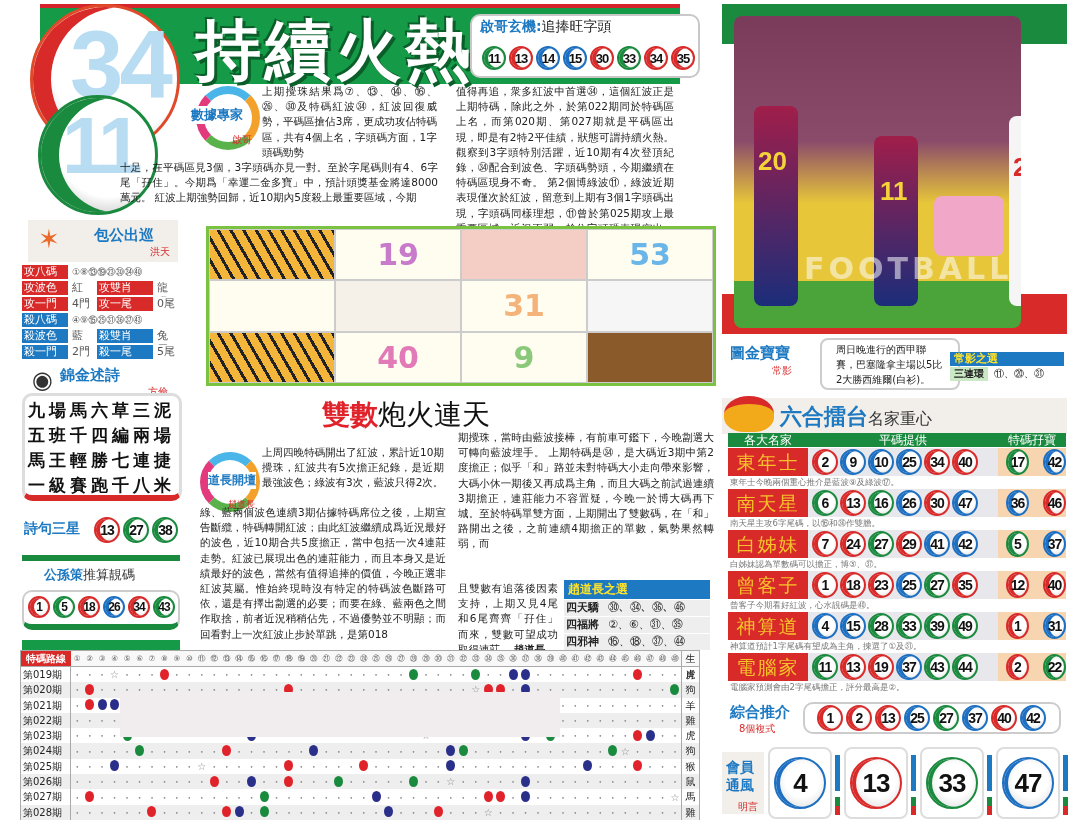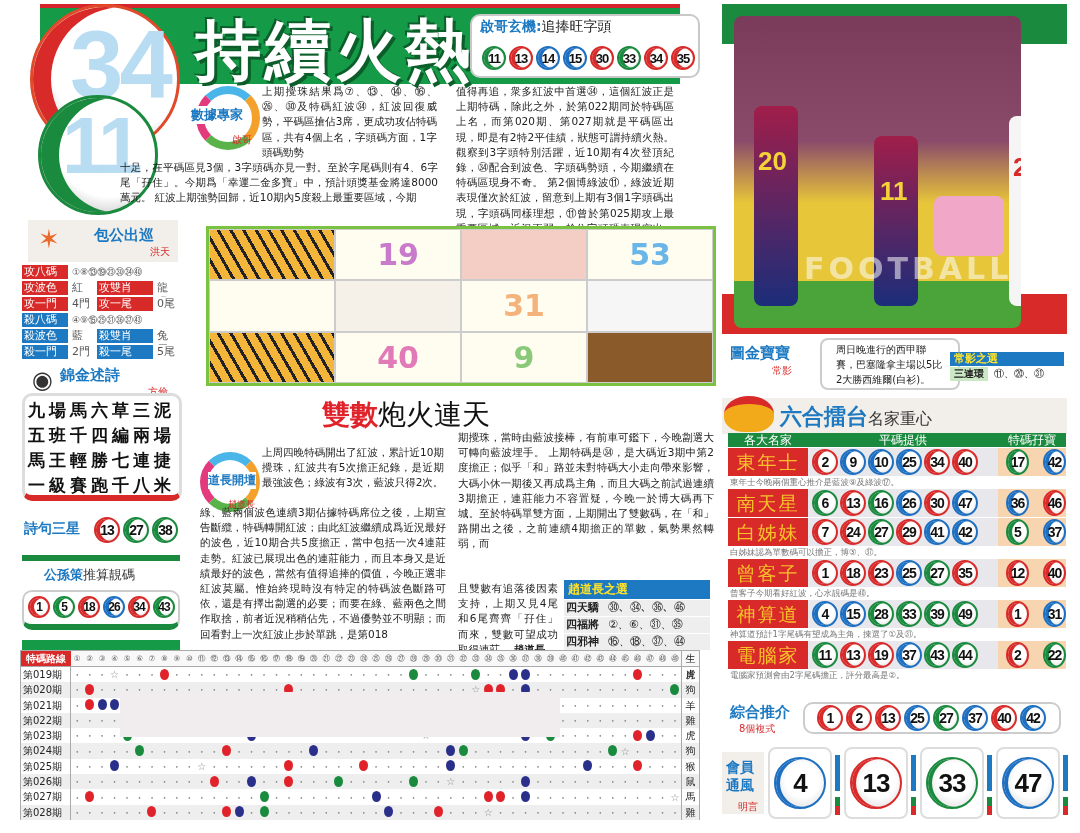--- a/index.html
+++ b/index.html
@@ -944,20 +944,21 @@
           <span class="ball g s26">16</span>
           <span class="ball b s26">26</span>
           <span class="ball r s26">30</span>
           <span class="ball b s26">47</span>
         </div>
         <div class="lh-spec">
           <span class="ball b s26">36</span>
           <span class="ball r s26">46</span>
         </div>
       </div>
+      <div class="lh-note">南天星主攻6字尾碼，以⑯和㊱作雙膽。</div>
       <div class="lh-row">
         <div class="lh-name">白姊妹</div>
         <div class="lh-flat">
           <span class="ball r s26">7</span>
           <span class="ball r s26">24</span>
           <span class="ball g s26">27</span>
           <span class="ball r s26">29</span>
           <span class="ball b s26">41</span>
           <span class="ball b s26">42</span>
         </div>

